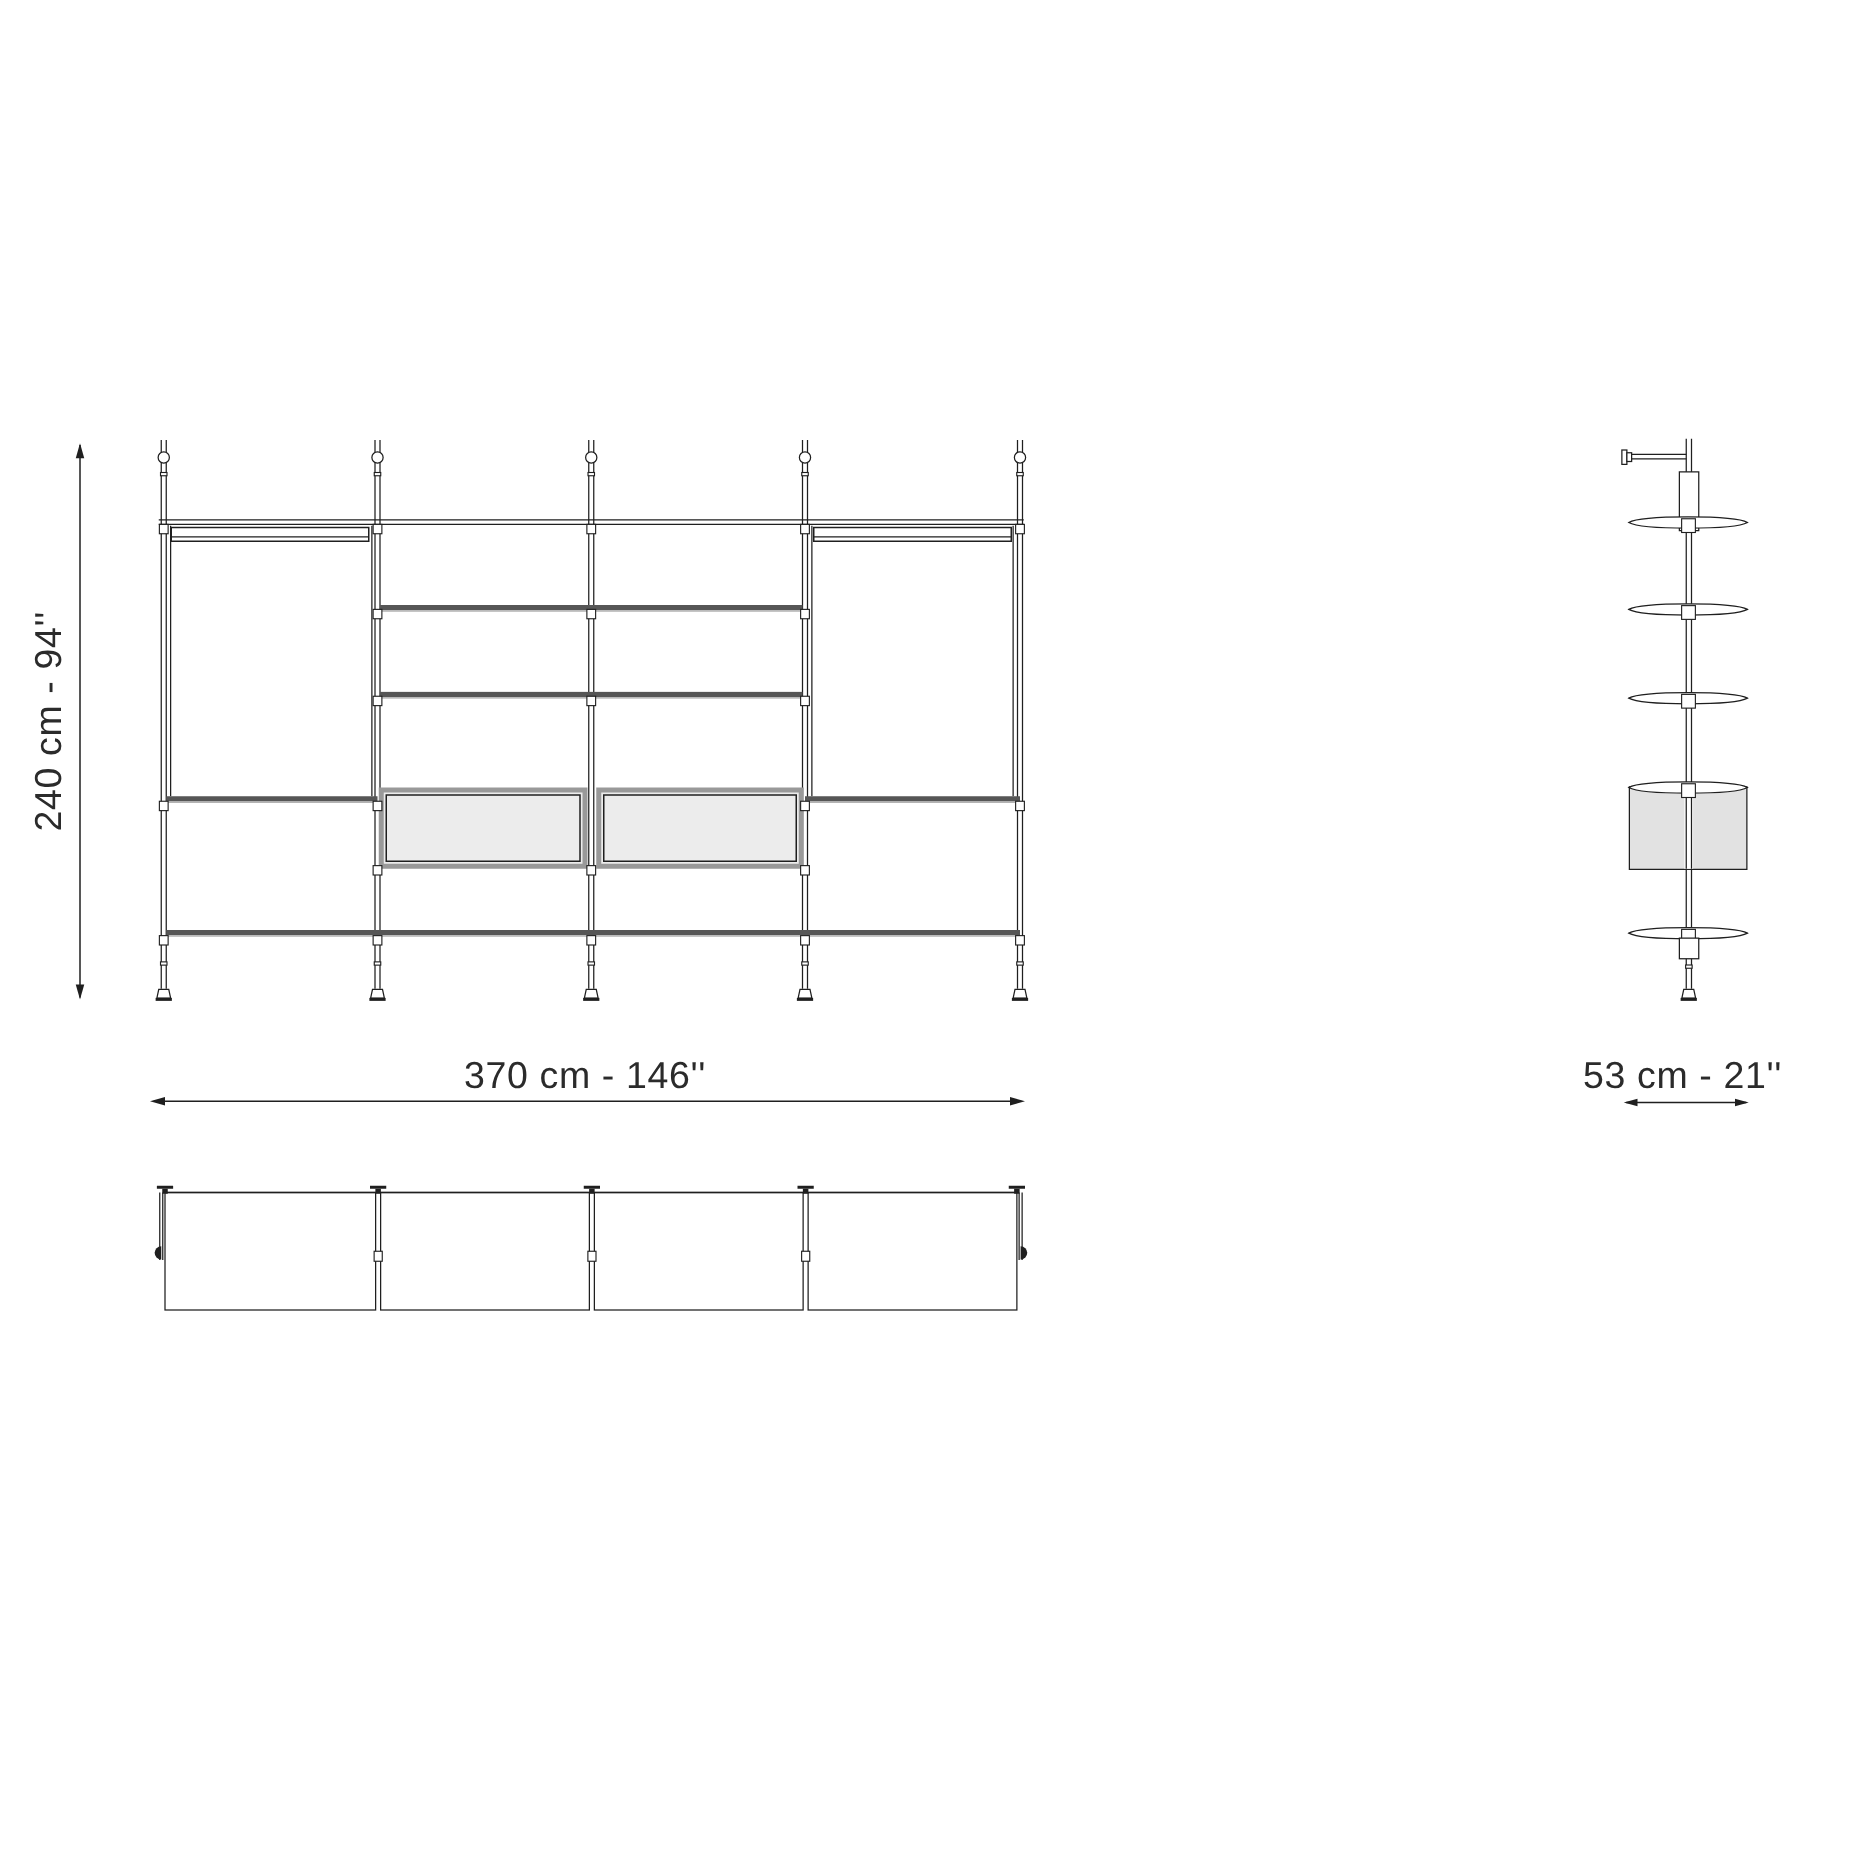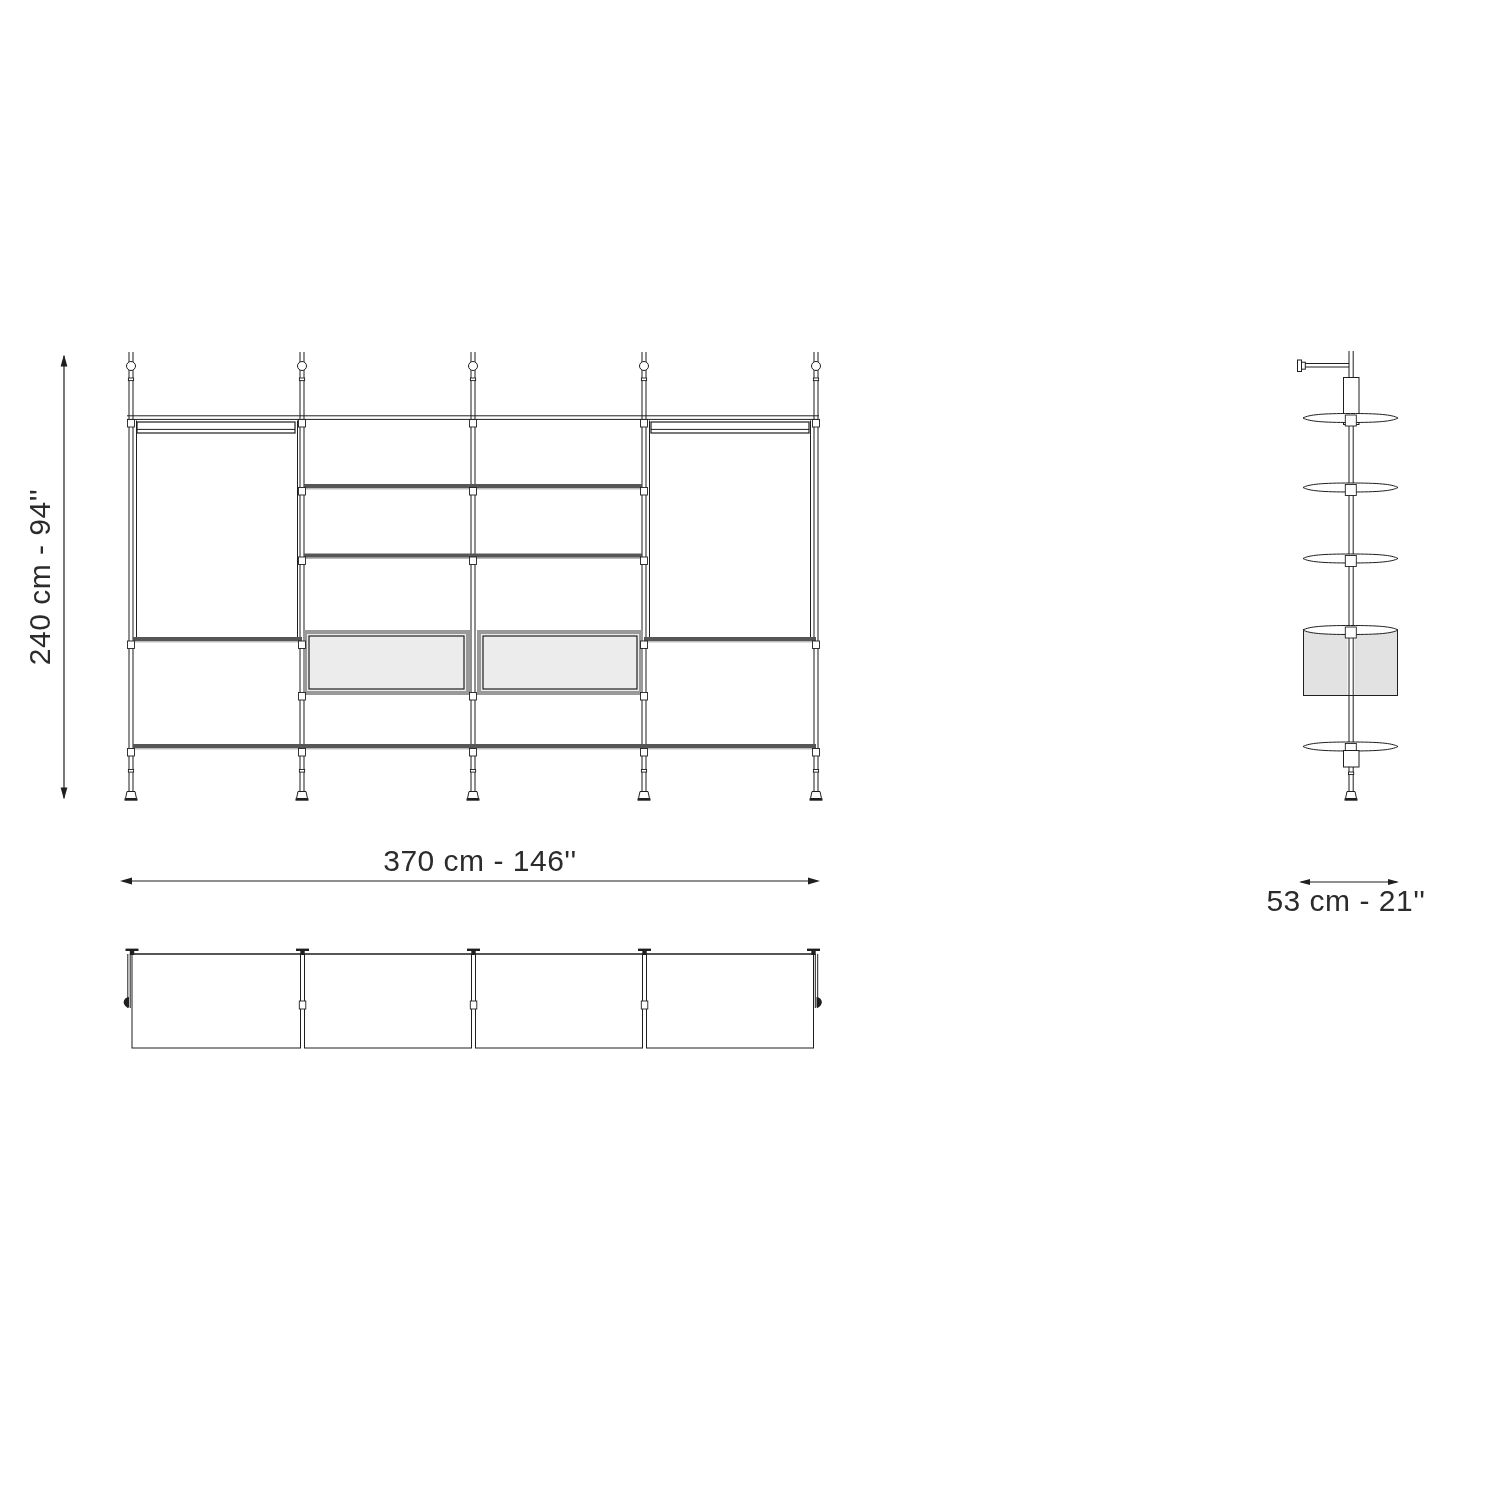--- a/index.html
+++ b/index.html
@@ -255,17 +255,17 @@
     <g>
       <line class="dim" x1="1301" y1="882" x2="1397" y2="882"></line>
       <polygon class="dk" points="1299,882 1310,879 1310,885"></polygon>
       <polygon class="dk" points="1399,882 1388,879 1388,885"></polygon>
     </g>
   </g>
 </svg>
 
 <div class="dimlabel vertical" style="left:40px; top:577px;">240 cm - 94''</div>
 
-<div class="dimlabel" style="left:480px; top:861px;">370 cm - 146''</div>
-
-<div class="dimlabel" style="left:1346px; top:861px;margin-top:40px;">53 cm - 21''</div>
+<div class="dimlabel" style="left:468px; top:861px;">370 cm - 146''</div>
+
+<div class="dimlabel" style="left:1346px; top:861px;">53 cm - 21''</div>
 
 </div>
 
 </body></html>

